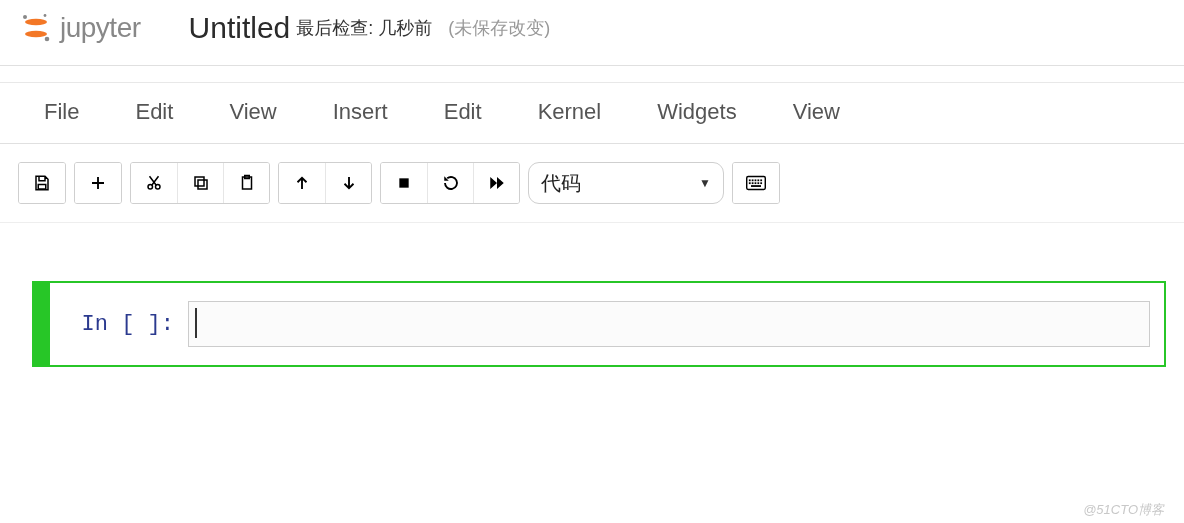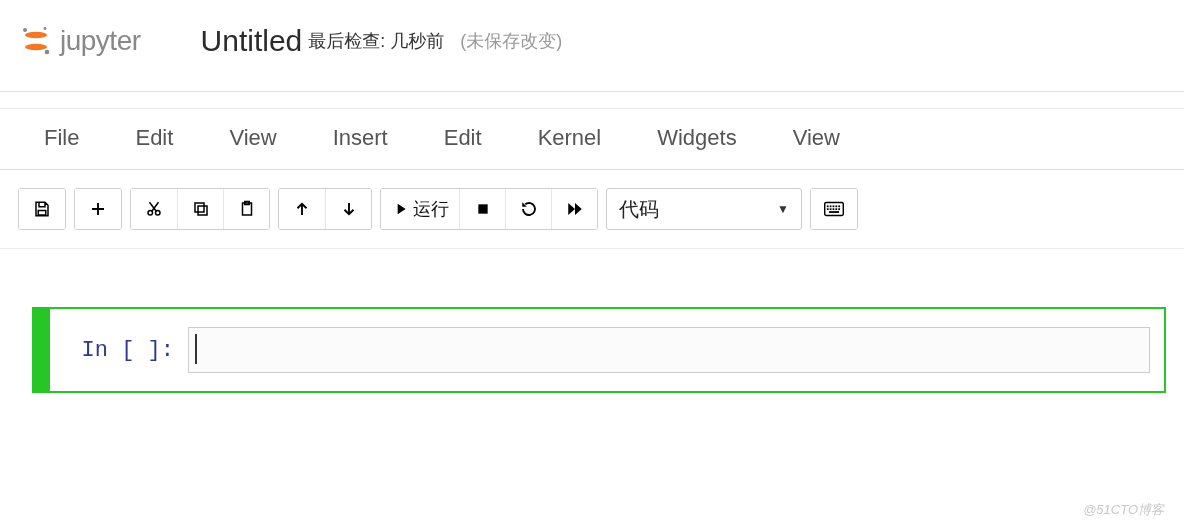--- a/index.html
+++ b/index.html
@@ -1,34 +1,34 @@
 <!DOCTYPE html>
 <html><head>
 <meta charset="utf-8">
 <style>
   * { box-sizing: border-box; }
   html, body { margin:0; padding:0; font-family: "Helvetica Neue", Arial, sans-serif; background:#fff; color:#333; width:1184px; height:523px; overflow:hidden; }
-  .header { display:flex; align-items:center; padding:10px 20px 20px 20px; height:92px; border-bottom:1px solid #e0e0e0; }
+  .header { display:flex; align-items:center; padding:10px 20px 20px 20px; height:66px; border-bottom:1px solid #e0e0e0; }
   .logo-wrap { display:flex; align-items:center; gap:8px; }
   .logo-icon { width:32px; height:32px; position:relative; }
   .brand { font-size:28px; color:#888; font-family: Arial, sans-serif; letter-spacing:-0.5px; }
-  .title { font-size:30px; color:#2b2b2b; margin-left:60px; }
+  .title { font-size:30px; color:#2b2b2b; margin-left:48px; }
   .checkpoint { font-size:18px; color:#333; margin-left:6px; }
   .unsaved { font-size:18px; color:#999; margin-left:16px; }
 
   .menubar-container { border-top:1px solid #e8e8e8; border-bottom:1px solid #e0e0e0; background:#fff; margin-top:16px; }
   .menubar { display:flex; padding:16px 30px 18px 44px; gap:56px; }
   .menu-item { font-size:22px; color:#555; cursor:pointer; }
 
   .toolbar { display:flex; align-items:center; padding:18px 18px; border-bottom:1px solid #eee; gap:8px; }
   .btn-group { display:flex; border:1px solid #cfcfcf; border-radius:3px; overflow:hidden; background:#fff; }
   .tbtn { width:46px; height:40px; display:flex; align-items:center; justify-content:center; cursor:pointer; background:#fff; font-size:18px; color:#111; border:none; }
   .tbtn + .tbtn { border-left:1px solid #e6e6e6; }
   .tbtn.wide { width:auto; padding:0 10px; gap:6px; }
-  .select-wrap { border:1px solid #cfcfcf; border-radius:3px; height:42px; width:196px; display:flex; align-items:center; padding:0 12px; font-size:20px; color:#222; background:#fff; cursor:pointer; justify-content:space-between; }
+  .select-wrap { border:1px solid #cfcfcf; border-radius:11px; height:42px; width:196px; display:flex; align-items:center; padding:0 12px; font-size:20px; color:#222; background:#fff; cursor:pointer; justify-content:space-between; }
   .select-wrap .caret { font-size:12px; color:#333; }
 
   .notebook-area { margin-top:58px; padding:0 18px 0 32px; }
   .cell { border:2px solid #27c627; border-left:18px solid #27c627; padding:18px 14px 18px 8px; background:#fff; display:flex; align-items:center; }
   .prompt { font-family: Menlo, Consolas, "Courier New", monospace; color:#2b3a8f; font-size:22px; width:130px; text-align:right; padding-right:14px; white-space:pre; }
   .code-input-wrap { flex:1; border:1px solid #ccc; height:46px; background:#fbfbfb; display:flex; align-items:center; position:relative; }
   .code-input { border:none; outline:none; background:transparent; width:100%; height:100%; font-family: Menlo, Consolas, monospace; font-size:20px; padding:0 8px; }
   .cursor-bar { position:absolute; left:6px; top:6px; width:2px; height:30px; background:#333; }
 
   .watermark { position:fixed; right:20px; bottom:4px; font-size:13px; color:#c8c8c8; font-style:italic; }
@@ -130,28 +130,20 @@
     <button class="tbtn" title="Move down">
       <span>
         <svg width="18" height="18" viewBox="0 0 24 24">
             <path stroke="#000" stroke-width="2.5" fill="none" d="M12 4v15 M6 13l6 6 6-6"></path>
           </svg>
       </span>
     </button>
   </div>
 
   <div class="btn-group">
-    <button class="tbtn wide" title="Run">
-      <span>
-        <svg width="16" height="16" viewBox="0 0 24 24">
-            <path fill="#000" d="M6 4v16 M10 4l12 8-12 8z"></path>
-          </svg>
-      </span>
-      <span>运行</span>
-    </button>
     <button class="tbtn" title="Interrupt">
       <span>
         <svg width="16" height="16" viewBox="0 0 24 24">
             <rect x="5" y="5" width="14" height="14" fill="#000"></rect>
           </svg>
       </span>
     </button>
     <button class="tbtn" title="Restart">
       <span>
         <svg width="18" height="18" viewBox="0 0 24 24">

